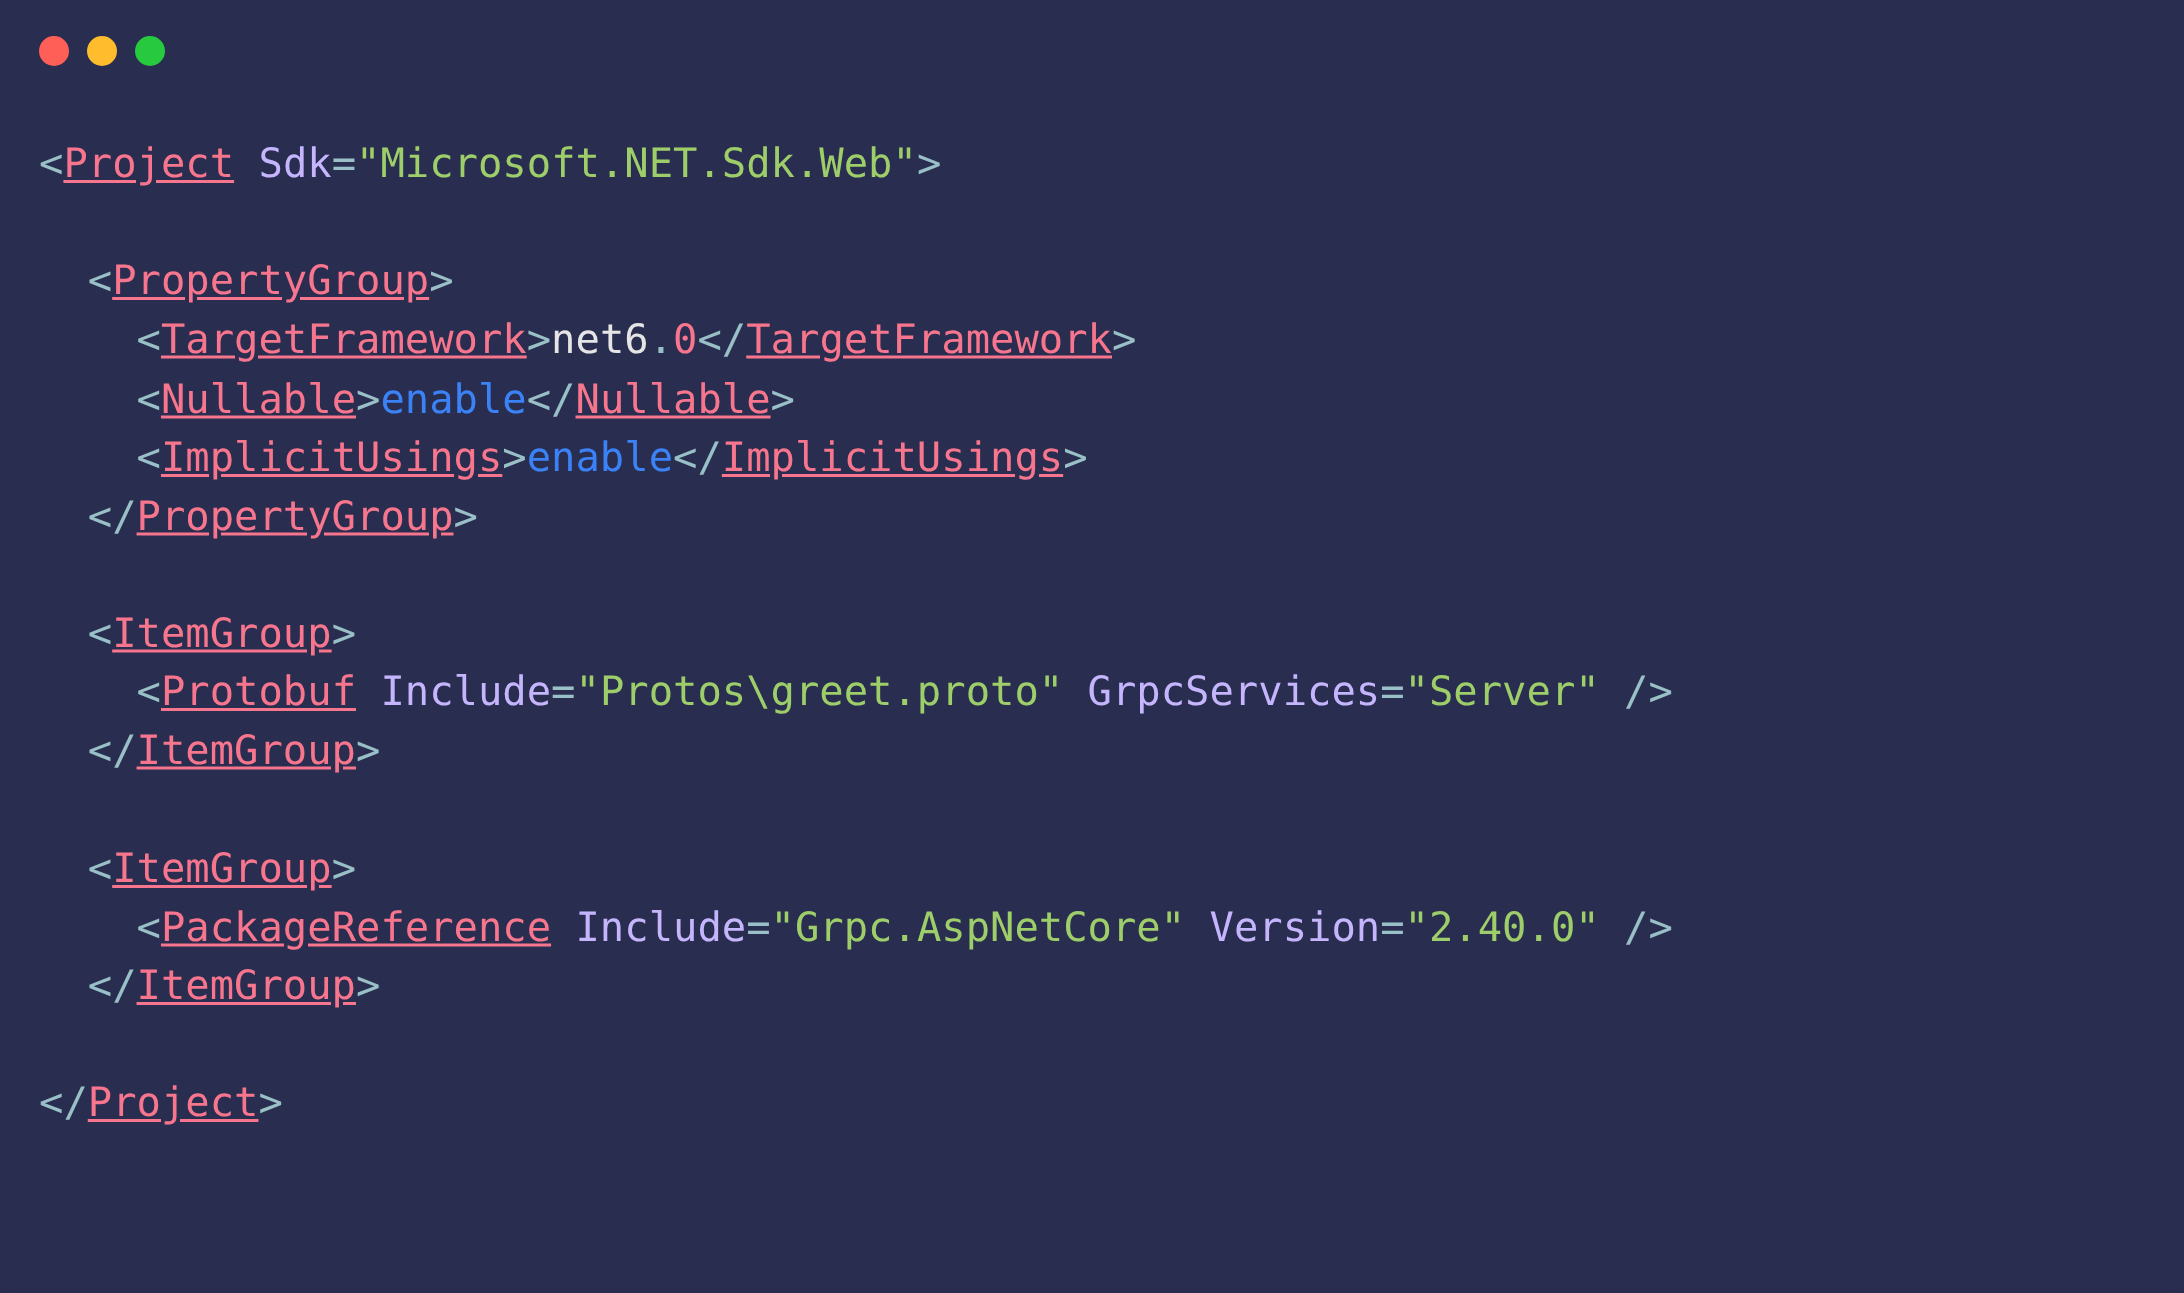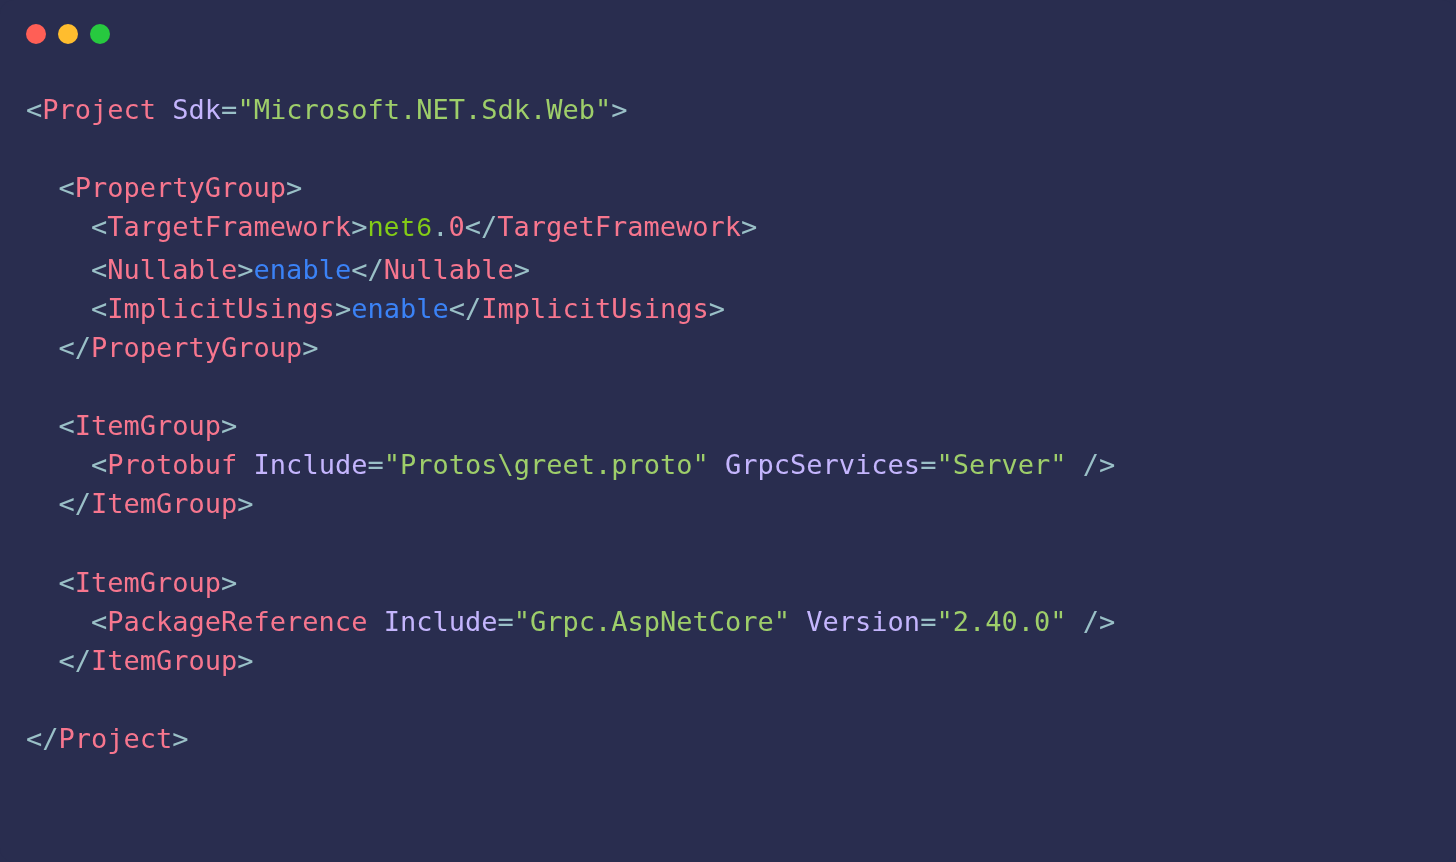--- a/index.html
+++ b/index.html
@@ -32,26 +32,26 @@
   .dot.green { background: #27c93f; }
 
   pre.code {
     font-family: inherit;
     font-size: 27px;
     line-height: 1.45;
     white-space: pre;
     color: #d8dee9;
   }
   .tok-punc   { color: #9ac0c7; }
-  .tok-tag    { color: #f7768e; }
+  .tok-tag    { color: #f7768e; text-decoration: underline; }
   .tok-attr   { color: #c4b5fd; }
   .tok-string { color: #9ece6a; }
   .tok-enable { color: #3b82f6; }
   .tok-num    { color: #f7768e; }
-  .tok-net    { color: #84cc16; font-family: Liberation Mono, monospace; }
+  .tok-net    { color: #e5e5e5; }
 </style>
 </head>
 <body>
 
 <div class="window">
   <div class="titlebar">
     <div class="dot red"></div>
     <div class="dot yellow"></div>
     <div class="dot green"></div>
   </div>

